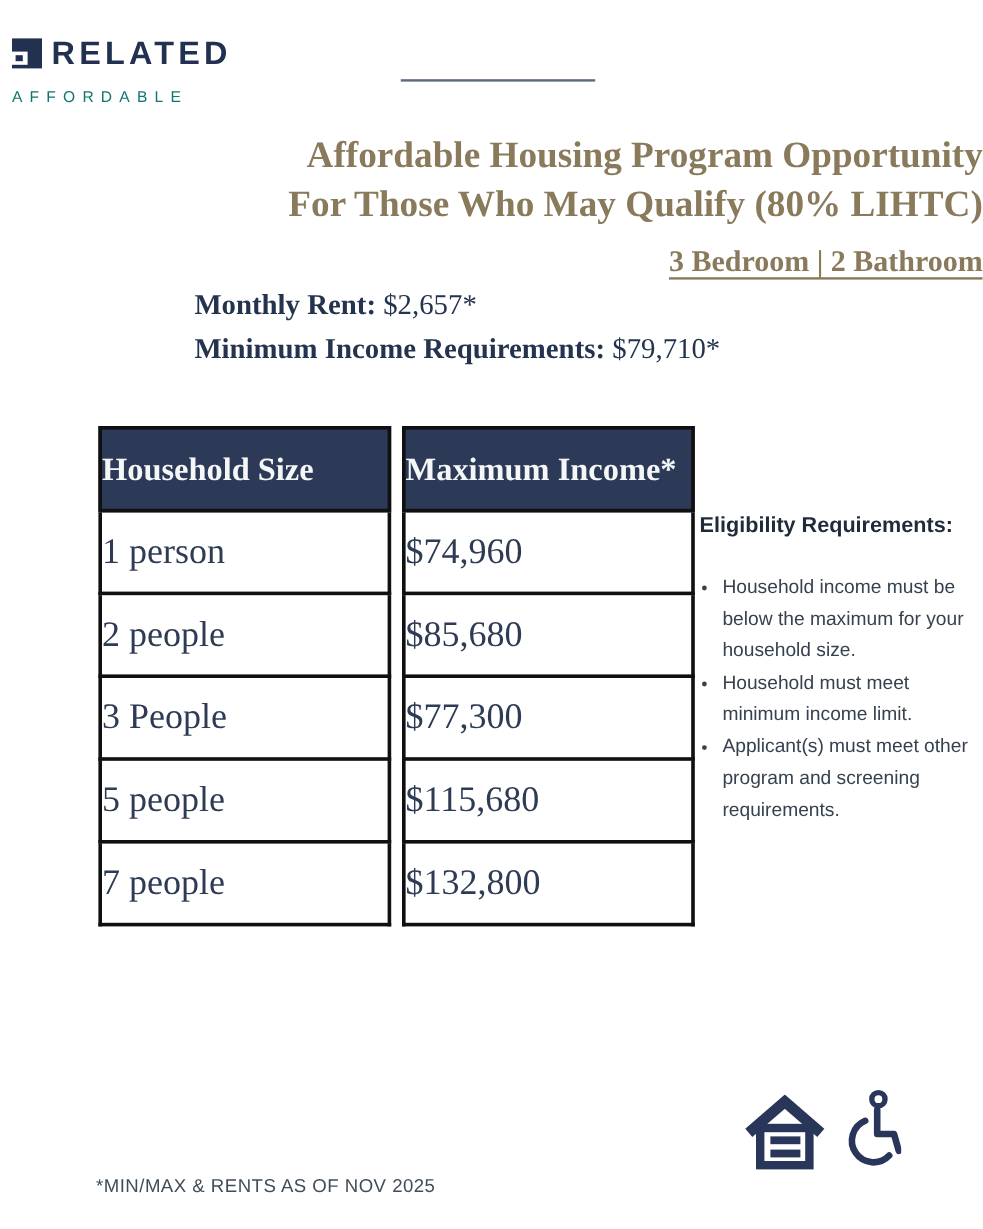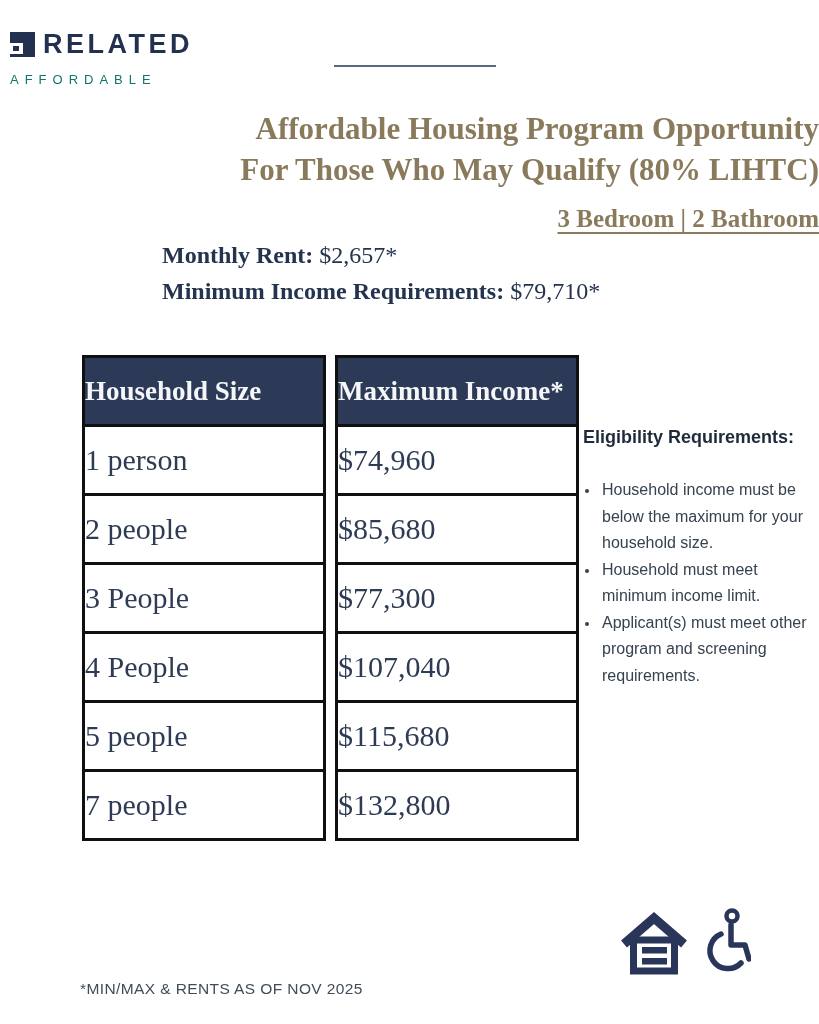--- a/index.html
+++ b/index.html
@@ -117,24 +117,20 @@
       </tr>
       <tr>
         <td>2 people</td>
         <td>$85,680</td>
       </tr>
       <tr>
         <td>3 People</td>
         <td>$77,300</td>
       </tr>
       <tr>
-        <td>4 People</td>
-        <td>$107,040</td>
-      </tr>
-      <tr>
         <td>5 people</td>
         <td>$115,680</td>
       </tr>
       <tr>
         <td>7 people</td>
         <td>$132,800</td>
       </tr>
     </tbody>
   </table>
 

